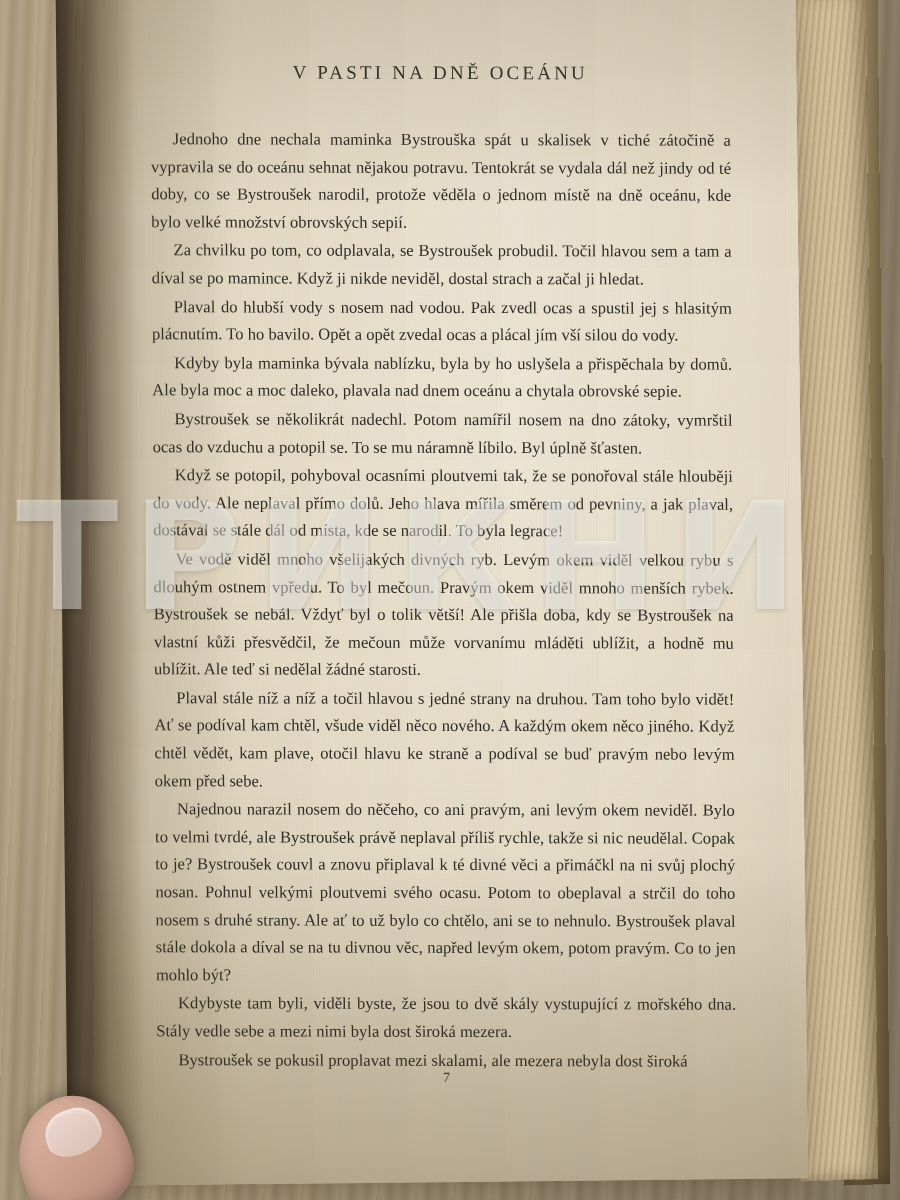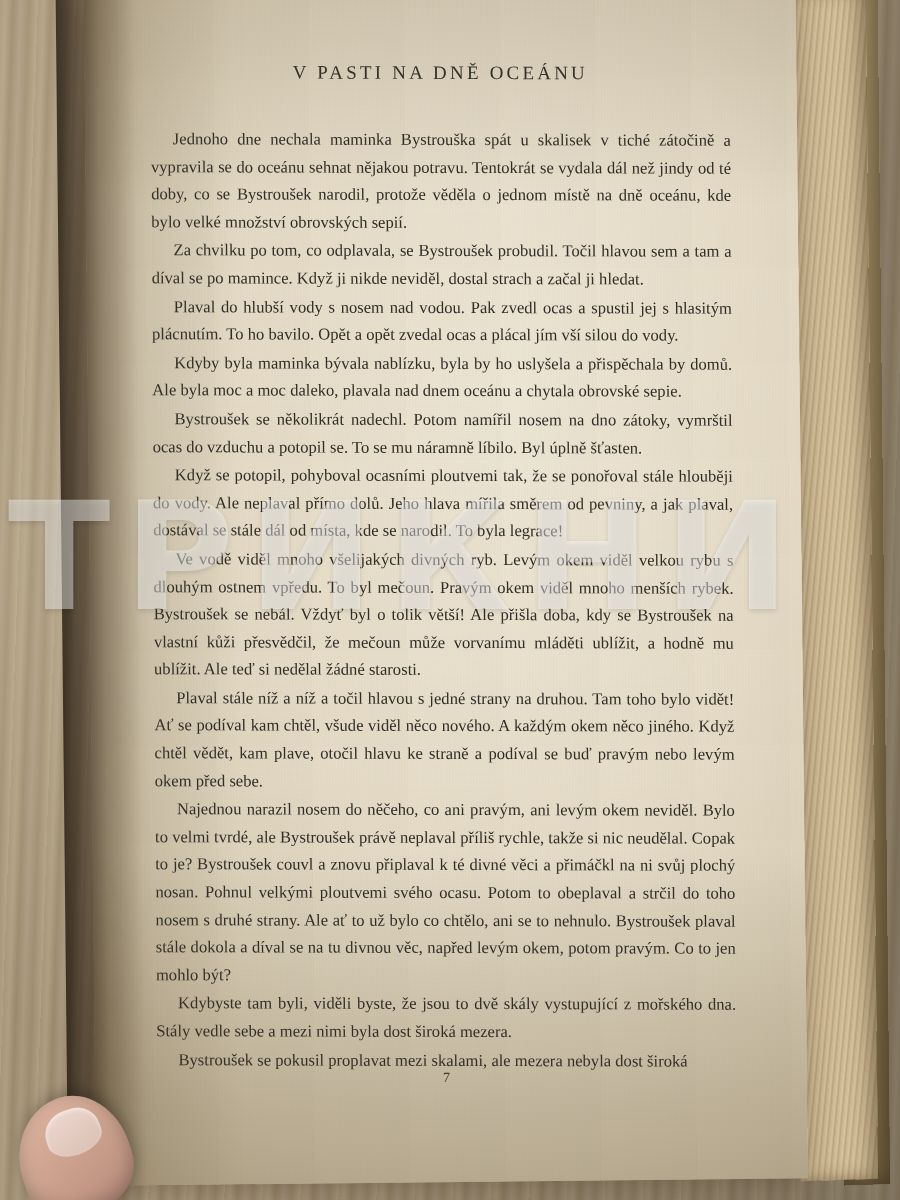--- a/index.html
+++ b/index.html
@@ -145,21 +145,21 @@
 
   
   .tilt {
     transform: rotate(0.25deg) skewY(0.5deg);
     transform-origin: 0 0;
   }
 
   
   .watermark {
     position: absolute;
-    left: 8px;
+    left: 16px;
     top: 470px;
     width: 780px;
     text-align: center;
     font-family: "DejaVu Sans", sans-serif;
     font-size: 150px;
     font-weight: bold;
     letter-spacing: 14px;
     color: rgba(255,255,255,0.42);
     text-shadow: 0 2px 5px rgba(0,0,0,0.12);
     pointer-events: none;

